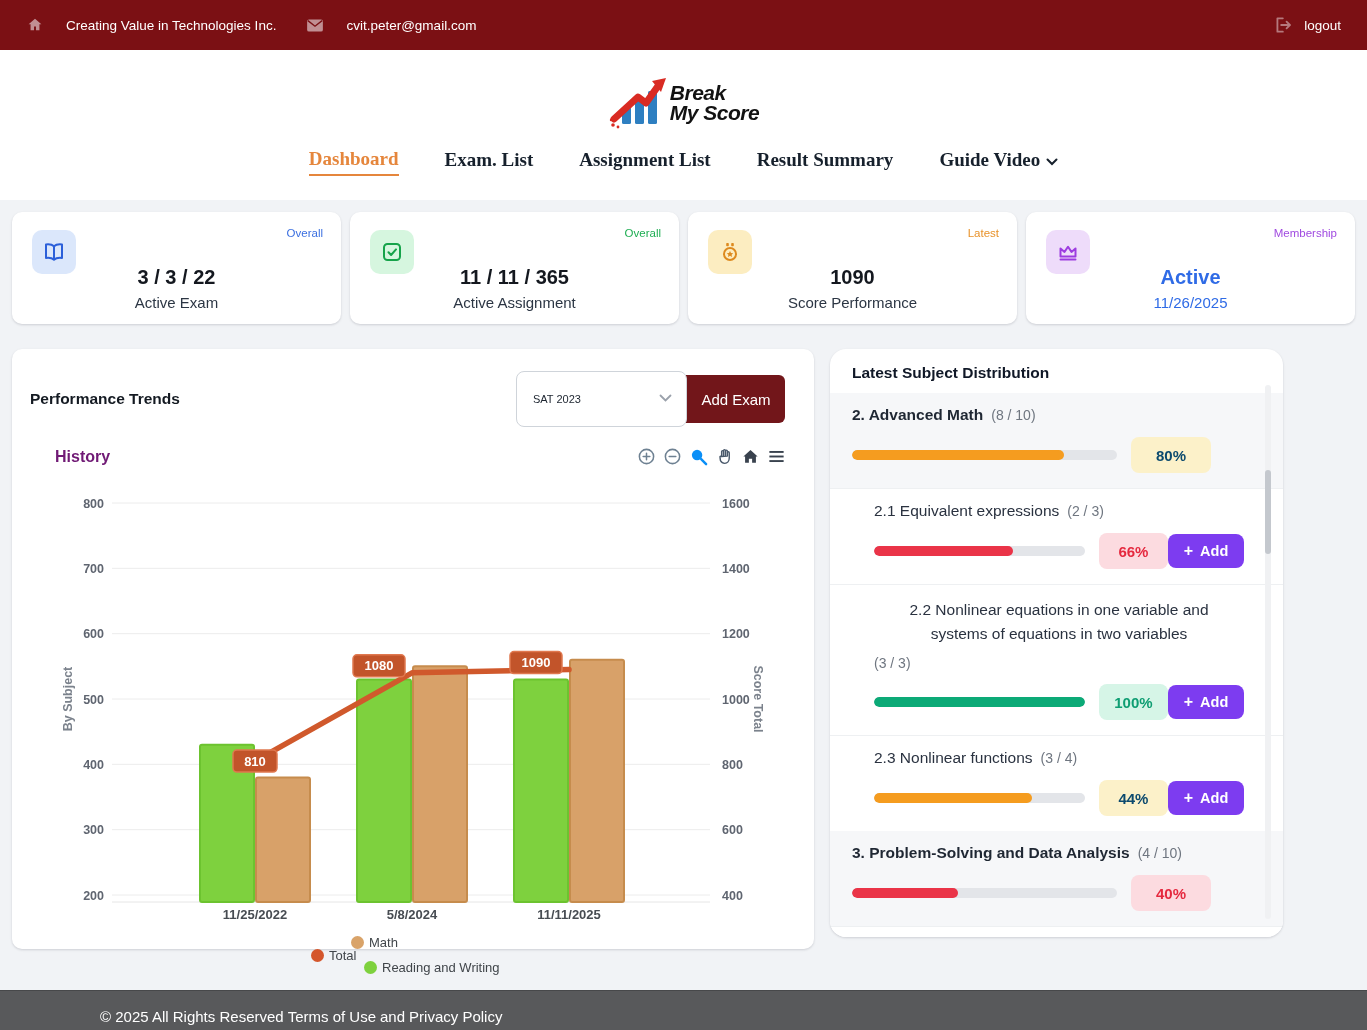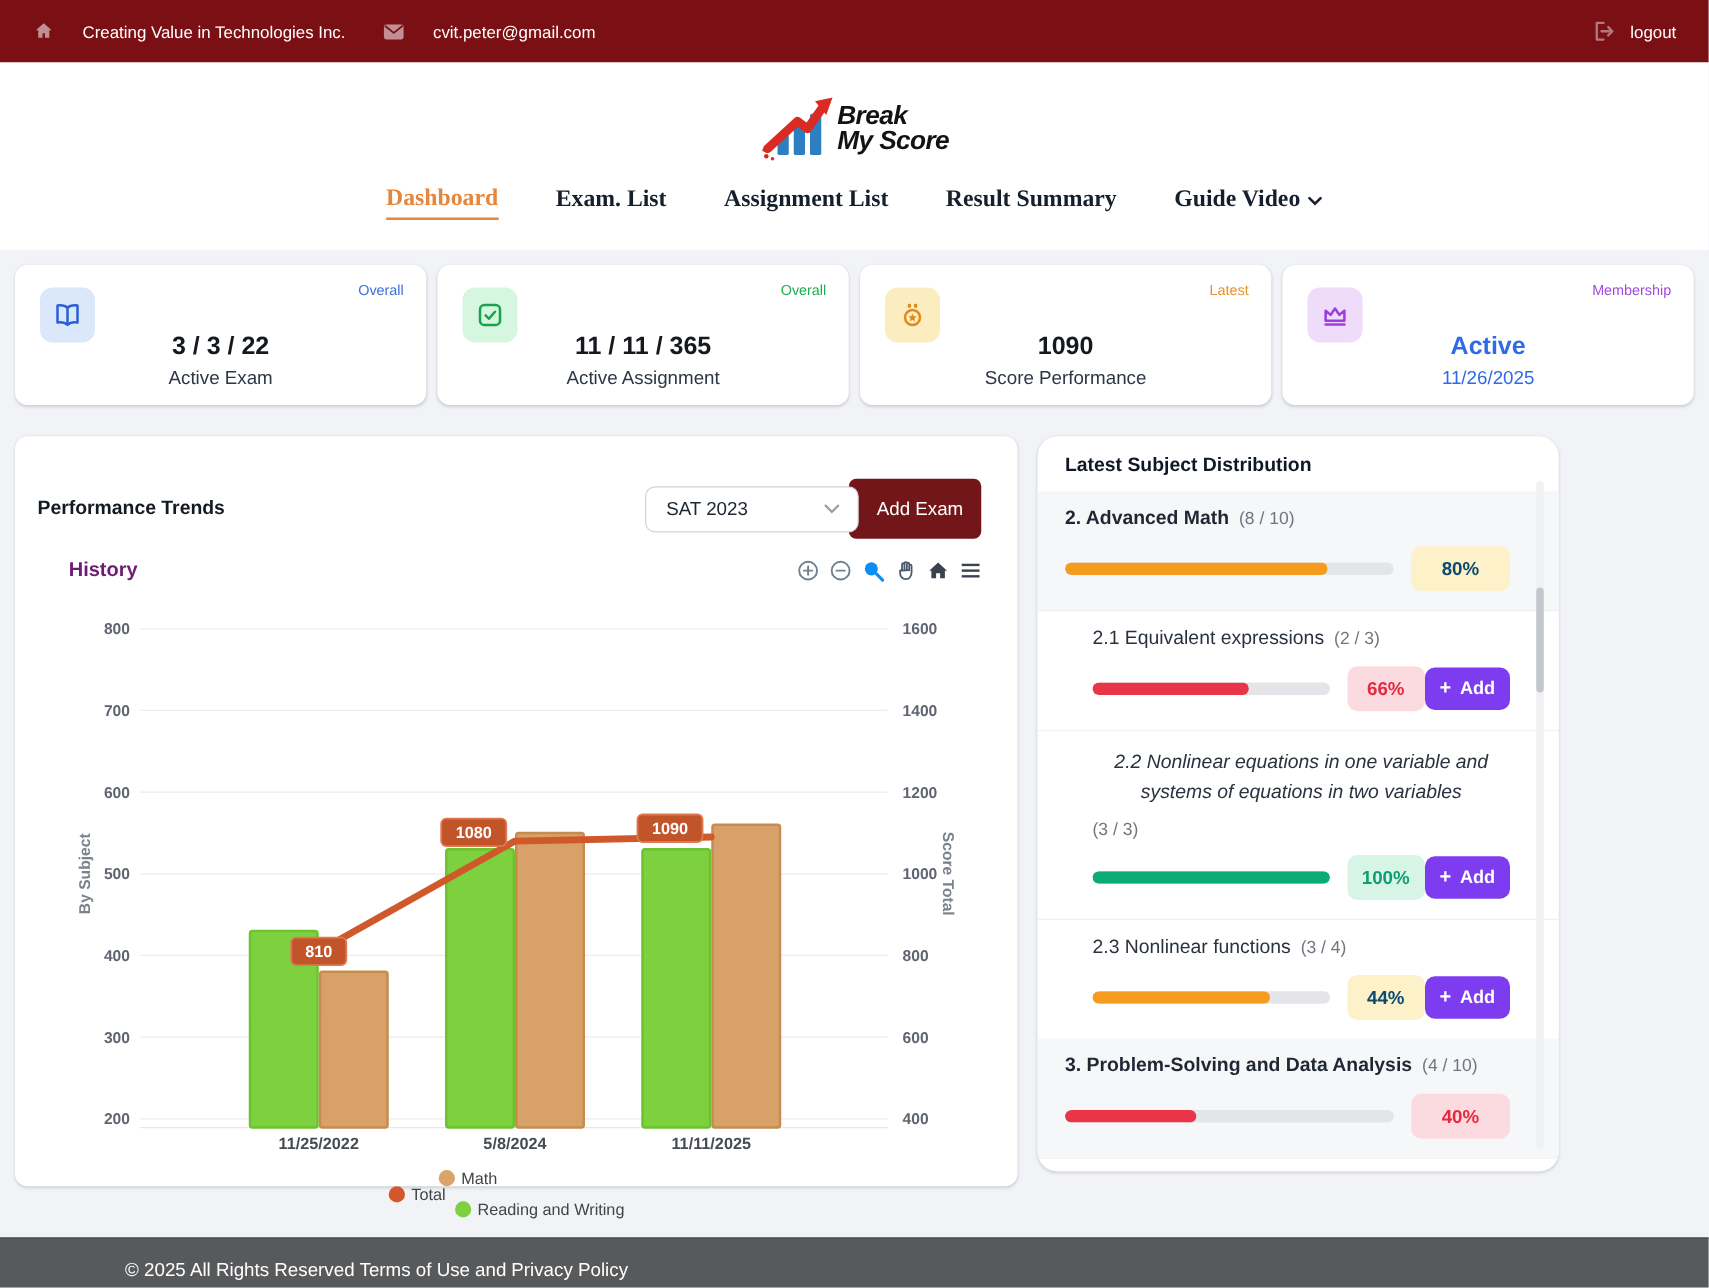--- a/index.html
+++ b/index.html
@@ -31,27 +31,27 @@
   .card .tag { position:absolute; right:18px; top:15px; font-size:11.5px; }
   .tag.blue { color:#3b6fe0; } .tag.green { color:#1fae53; } .tag.orange { color:#e8922a; } .tag.purple { color:#a04ae0; }
   .card .value { text-align:center; margin-top:54px; font-size:20px; font-weight:bold; color:#14181f; }
   .card .label { text-align:center; margin-top:5px; font-size:15px; color:#2c3644; }
   .card .blue-text { color:#2f6be6; }
 
   
   .main { display:flex; gap:16px; padding:13px 12px 0 12px; align-items:flex-start; }
   .panel { background:#fff; border-radius:10px; box-shadow:0 1px 2px rgba(16,24,40,.06), 0 1px 3px rgba(16,24,40,.1); }
   .left-panel { width:802px; height:600px; position:relative; overflow:visible; }
-  .right-panel { width:417px; height:588px; position:relative; overflow:hidden;border-radius:16px; }
-
-  
-  .pt-header { display:flex; justify-content:space-between; align-items:center; padding:22px 29px 0 18px;margin-top:12px; }
+  .right-panel { width:453px; height:588px; position:relative; overflow:hidden;border-radius:16px; }
+
+  
+  .pt-header { display:flex; justify-content:space-between; align-items:center; padding:22px 29px 0 18px; }
   .pt-title { font-size:15.5px; font-weight:bold; color:#141a22; }
   .pt-controls { display:flex; align-items:center; }
-  .exam-select { width:171px; height:37px; background:#fff; border:1px solid #cfd4da; border-radius:8px; display:flex; align-items:center; justify-content:space-between; padding:0 14px 0 16px; font-size:15px; color:#1d2530; position:relative; z-index:2; }
+  .exam-select { width:171px; height:56px; background:#fff; border:1px solid #cfd4da; border-radius:8px; display:flex; align-items:center; justify-content:space-between; padding:0 14px 0 16px; font-size:11px; color:#1d2530; position:relative; z-index:2; }
   .add-exam { width:106px; height:48px; margin-left:-8px; padding-left:8px; background:#72161a; border:none; border-radius:6px; color:#fff; font-size:15px; font-family:"Liberation Sans",sans-serif; z-index:1; }
 
   
   .chart-title-row { position:absolute; left:43px; right:28px; top:98px; display:flex; justify-content:space-between; align-items:center; }
   .chart-title { font-size:16px; font-weight:bold; color:#701a75; }
   .chart-toolbar { display:flex; align-items:center; gap:7px; }
   .chart-toolbar svg { display:block; }
   .chart-svg { position:absolute; left:0; top:0; width:802px; height:600px; pointer-events:none; }
   .tick { font-size:12.5px; font-weight:600; fill:#5f6570; font-family:"Liberation Sans",sans-serif; }
   .cat { font-size:13px; font-weight:600; fill:#474c52; font-family:"Liberation Sans",sans-serif; }
@@ -61,21 +61,21 @@
   .legend-dot { width:13px; height:13px; border-radius:50%; }
   .dot-total { background:#d4562c; } .dot-math { background:#d9a369; } .dot-rw { background:#7ed13e; }
 
   
   .sd-title { padding:15px 20px 11px 22px; font-size:15.5px; font-weight:bold; color:#101827; }
   .sd-row { padding:13px 39px 15px 44px; background:#fff; border-top:1px solid #eef0f2; }
   .sd-row.section { background:#f6f7f9; padding-left:22px; border-top:none; }
   .title-line { font-size:15.5px; color:#2a3240; }
   .section .title-line { font-weight:bold; color:#1f2733; }
   .sd-count { font-size:14px; color:#6f7680; font-weight:normal; margin-left:8px; }
-  .sub-center .title-line { text-align:center; padding:0 14px; line-height:1.55;font-style:italic; }
+  .sub-center .title-line { text-align:center; padding:0 14px; line-height:1.55; }
   .sub-center .sd-count-line { margin-top:9px; font-size:14px; color:#6f7680; }
   .bar-row { display:flex; align-items:center; margin-top:13px; height:36px; }
   .track { width:244px; height:10px; border-radius:6px; background:#e3e5e9; overflow:hidden; }
   .section .track { width:265px; }
   .fill { height:100%; border-radius:6px; }
   .fill.orange { background:#f59c1f; } .fill.red { background:#ea3448; } .fill.green { background:#0caa77; }
   .pct-badge { width:80px; height:36px; border-radius:8px; margin-left:14px; display:flex; align-items:center; justify-content:center; font-size:15px; font-weight:bold; }
   .pct-badge.orange { background:#fcf1c9; color:#0c4a6e; }
   .pct-badge.red { background:#fcdbe0; color:#e5293f; }
   .pct-badge.green { background:#d6f5e7; color:#0f9e73; }

